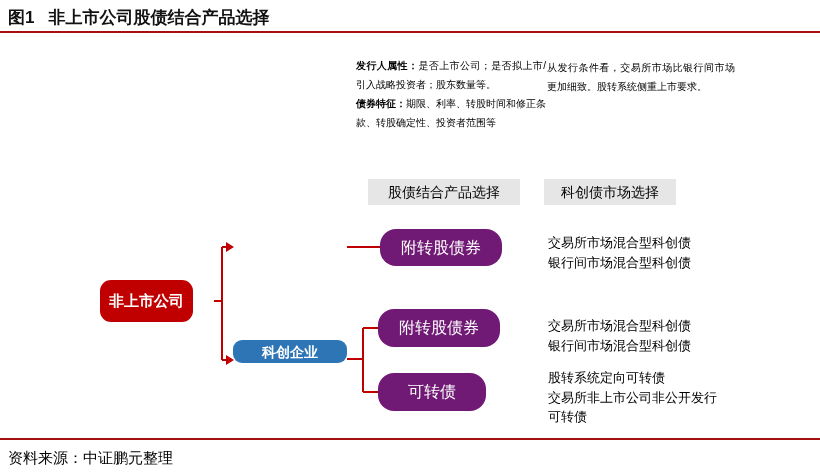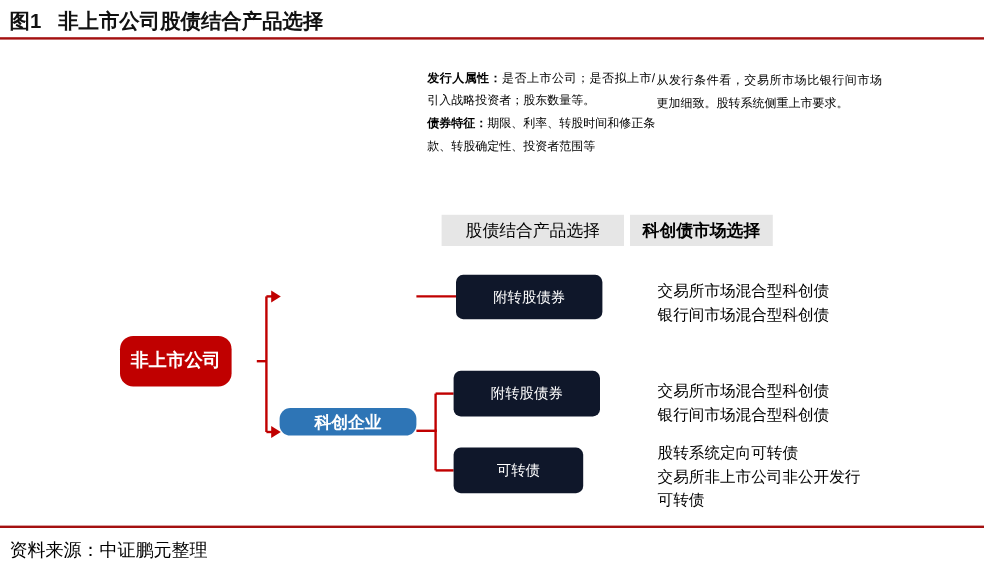--- a/index.html
+++ b/index.html
@@ -46,21 +46,21 @@
   .col-header {
     position: absolute;
     top: 179px; height: 26px;
     background: #E6E6E6;
     font-size: 14px;
     line-height: 26px;
     text-align: center;
     color: #000000;
   }
   .col-header-product { left: 368px; width: 152px; }
-  .col-header-market  { left: 525px; width: 119px; font-weight: bold; }
+  .col-header-market  { left: 544px; width: 132px; }
 
   .box {
     position: absolute;
     display: flex;
     align-items: center;
     justify-content: center;
     text-align: center;
     color: #ffffff;
     border-radius: 9px;
     line-height: 18px;
@@ -71,23 +71,23 @@
     font-size: 15px; font-weight: bold;
     border-radius: 11px;
   }
   .box-blue {
     background: #2E75B6;
     font-size: 14px; font-weight: bold;
   }
   .box-blue-1 { left: 233px; top: 227px; width: 114px; height: 40px; padding: 0 9px; }
   .box-blue-2 { left: 233px; top: 340px; width: 114px; height: 23px; }
   .box-gray {
-    background: #0f172a;
-    font-size: 12px; font-weight: normal;
-    border-radius: 6px;
+    background: #701a75;
+    font-size: 16px; font-weight: normal;
+    border-radius: 16px;
   }
   .box-gray-1 { left: 380px; top: 229px; width: 122px; height: 37px; }
   .box-gray-2 { left: 378px; top: 309px; width: 122px; height: 38px; }
   .box-gray-3 { left: 378px; top: 373px; width: 108px; height: 38px; }
 
   .annotation {
     position: absolute;
     left: 548px;
     width: 178px;
     font-size: 13px;

